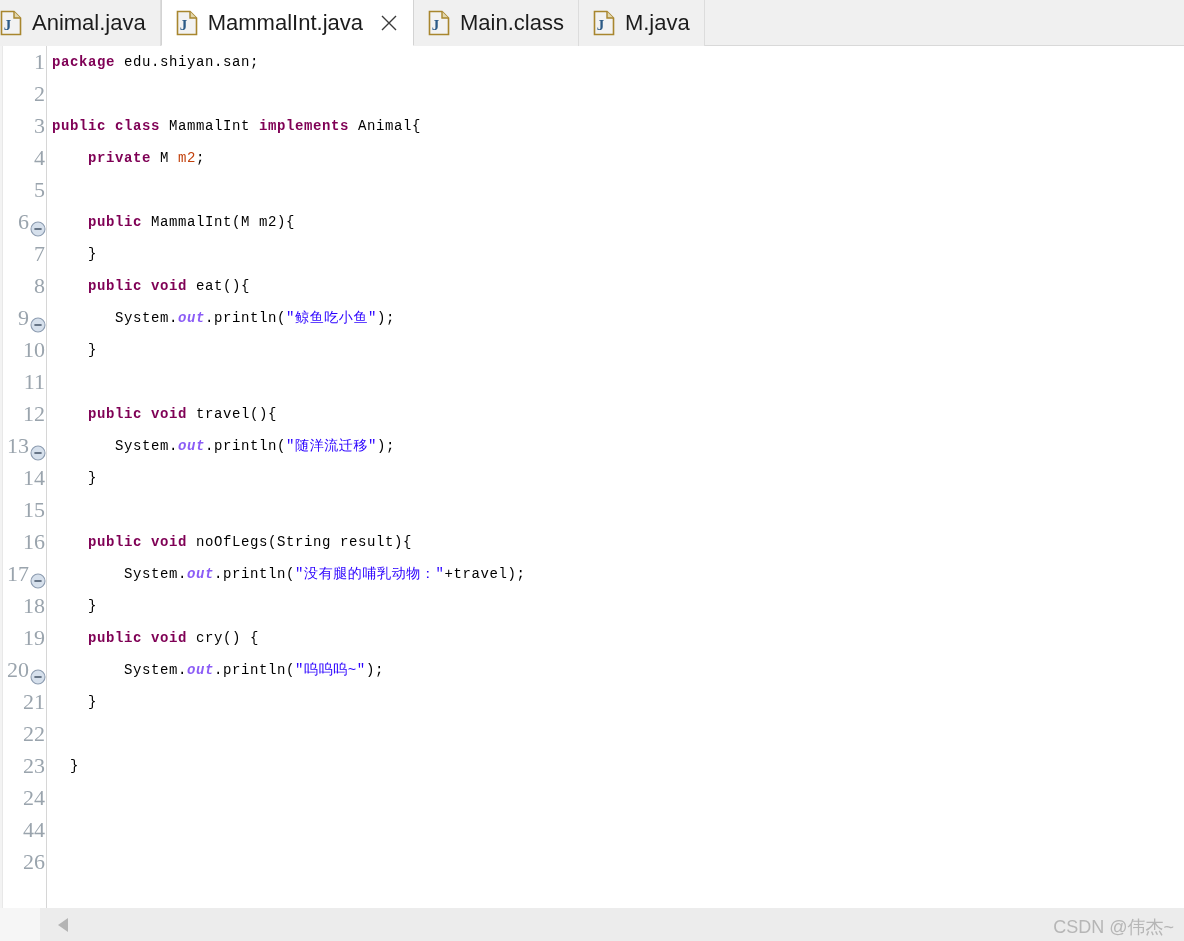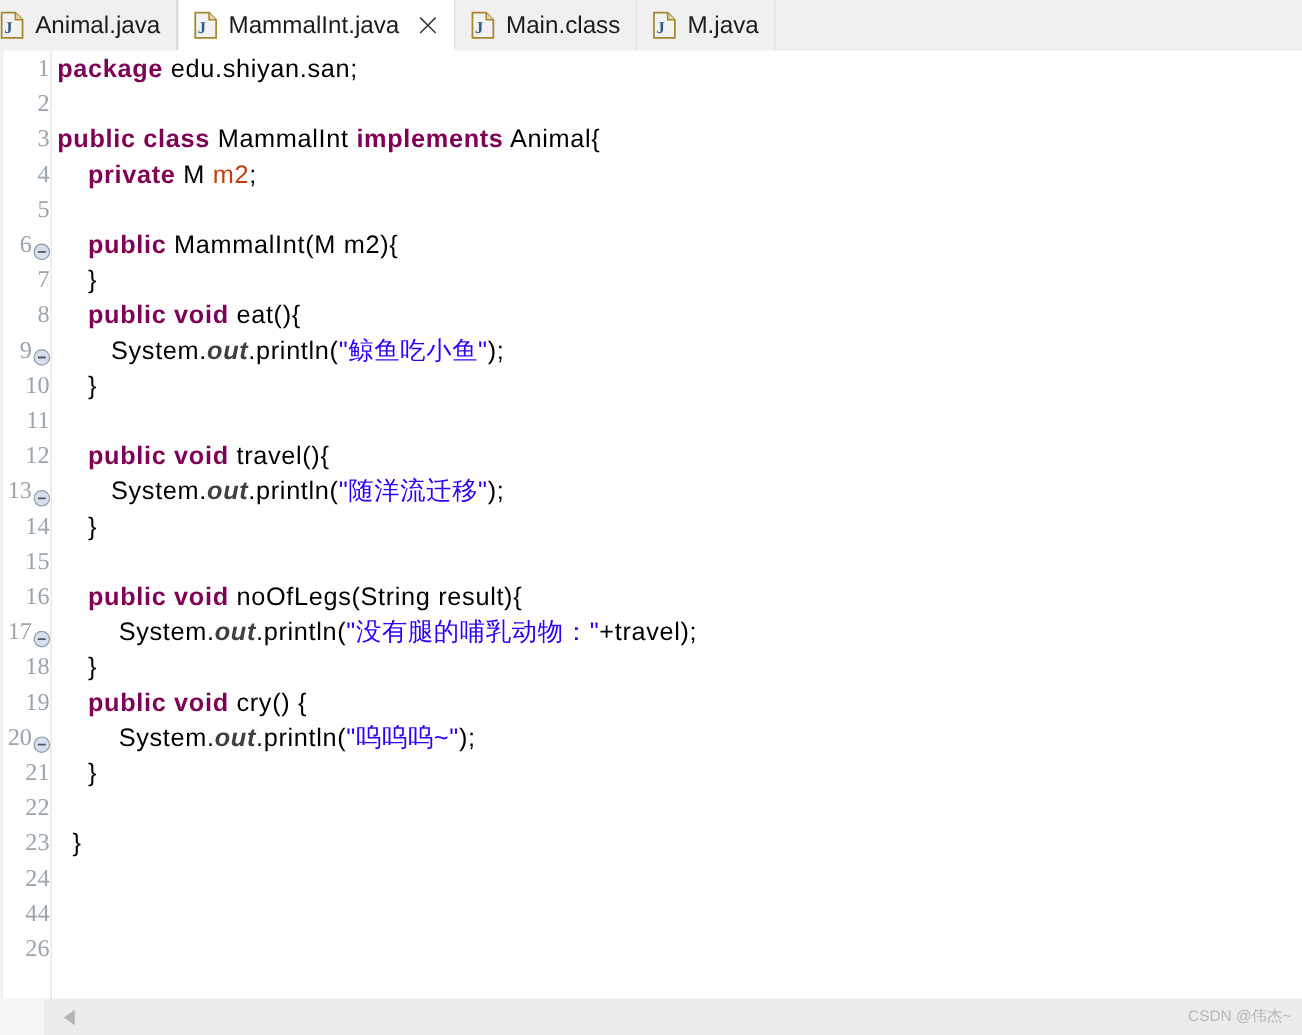--- a/index.html
+++ b/index.html
@@ -99,33 +99,33 @@
   .gline .num { padding-right: 0px; }
   .gline.hasfold .num { padding-right: 16px; }
   .fold {
     position: absolute;
     right: 0px; top: 8px;
     width: 16px; height: 16px;
   }
   .cline {
     height: 32px;
     line-height: 32px;
-    font-family: Liberation Sans, sans-serif;
-    font-size: 23px;
+    font-family: Liberation Mono, monospace;
+    font-size: 14px;
     color: #000000;
     white-space: pre;
     padding-left: 5px;
     letter-spacing: 0.6px;
     box-sizing: border-box;
   }
   .cline.hl { background: #e4eefb; }
   .kw   { color: #7f0055; font-weight: bold; }
   .str  { color: #2a00ff; }
   .fld  { color: #c2410c; }
-  .stat { color: #404040; font-weight: bold; font-style: italic; }
+  .stat { color: #8b5cf6; font-weight: bold; font-style: italic; }
   .plain{ color: #000000; }
 
   
   #hscroll {
     position: absolute;
     left: 0; top: 908px;
     width: 1184px; height: 33px;
     background: #ececec;
     box-sizing: border-box;
   }
@@ -143,21 +143,21 @@
     position: absolute; left: 58px; top: 10px;
     width: 0; height: 0;
     border-top: 7px solid transparent;
     border-bottom: 7px solid transparent;
     border-right: 10px solid #b4b4b4;
   }
   #watermark {
     position: absolute;
     right: 10px; top: 7px;
     font-family: "Liberation Sans", sans-serif;
-    font-size: 14px;
+    font-size: 18px;
     color: #b6b6b6;
     white-space: nowrap;
   }
 </style>
 </head>
 <body>
 
 <div id="tabbar">
     <div class="tab first">
       <span class="tab-icon"><svg viewBox="0 0 22 26" width="22" height="26">

